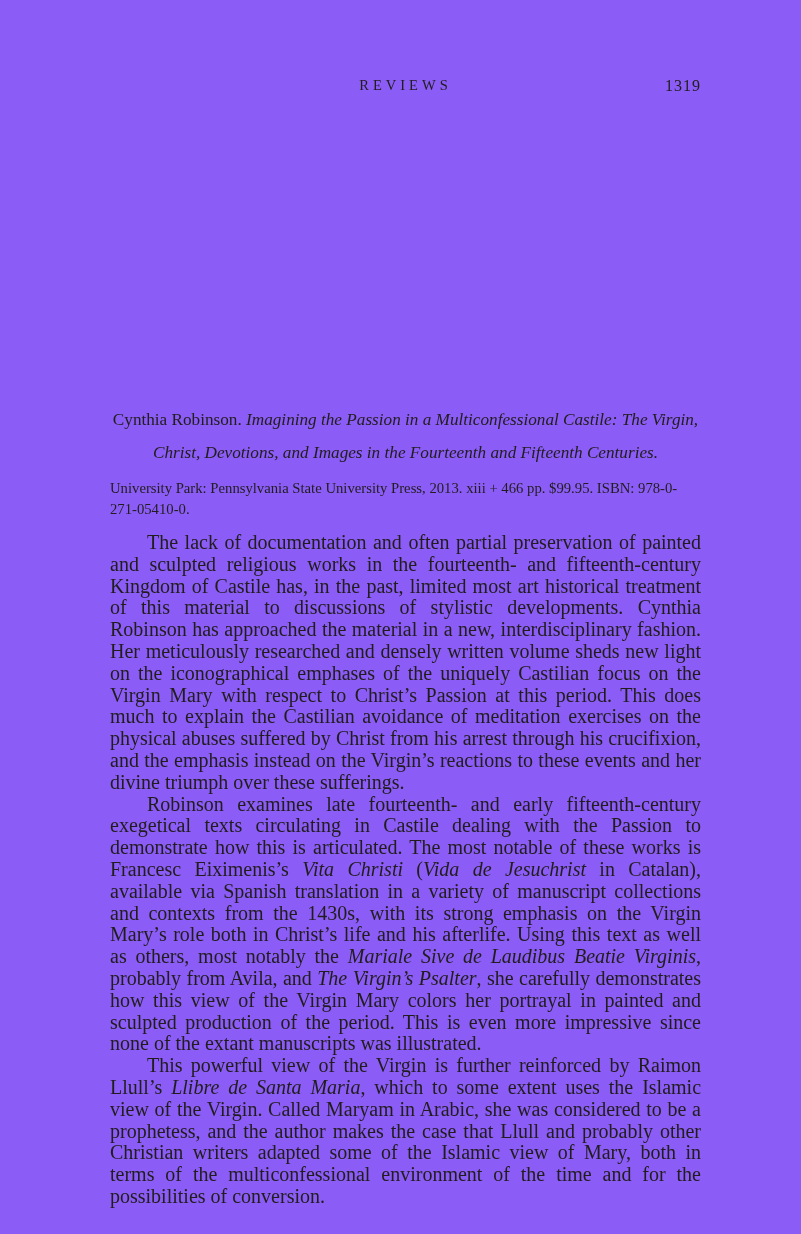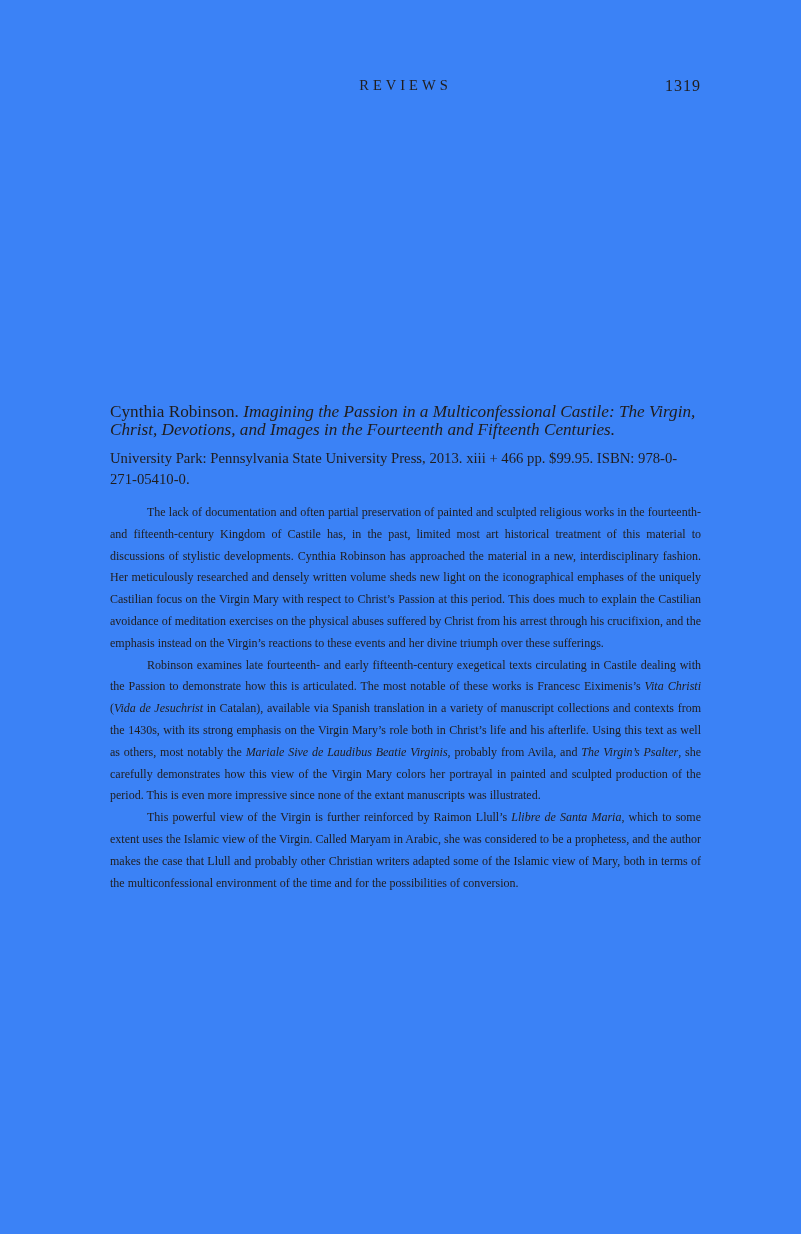--- a/index.html
+++ b/index.html
@@ -4,21 +4,21 @@
 <style>
   html, body {
     margin: 0;
     padding: 0;
     background: #ffffff;
   }
   .page {
     position: relative;
     width: 801px;
     height: 1234px;
-    background: #3b82f6;
+    background: #8b5cf6;
     font-family: "Liberation Serif", serif;
     color: #201d1c;
     overflow: hidden;
   }
   .page-header {
     position: absolute;
     top: 77px;
     left: 110px;
     width: 591px;
   }
@@ -36,35 +36,35 @@
     letter-spacing: 1px;
   }
   .review {
     position: absolute;
     top: 403px;
     left: 110px;
     width: 591px;
   }
   .citation {
     font-size: 17.2px;
-    line-height: 18px;
-    text-align: left;
+    line-height: 33px;
+    text-align: center;
   }
   .citation em {
     font-style: italic;
   }
   .imprint {
     margin-top: 9px;
     font-size: 14.7px;
     line-height: 21px;
     text-align: left;
   }
   .body-text {
     margin-top: 12px;
-    font-size: 12px;
+    font-size: 20px;
     line-height: 21.8px;
     text-align: justify;
   }
   .body-text p {
     margin: 0;
     text-indent: 37px;
   }
   .body-text em {
     font-style: italic;
   }

